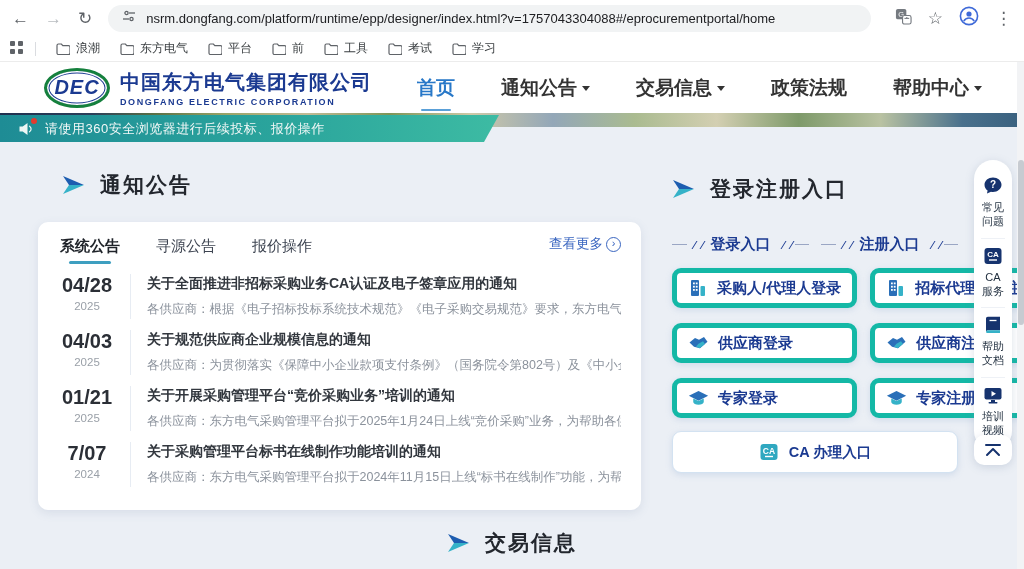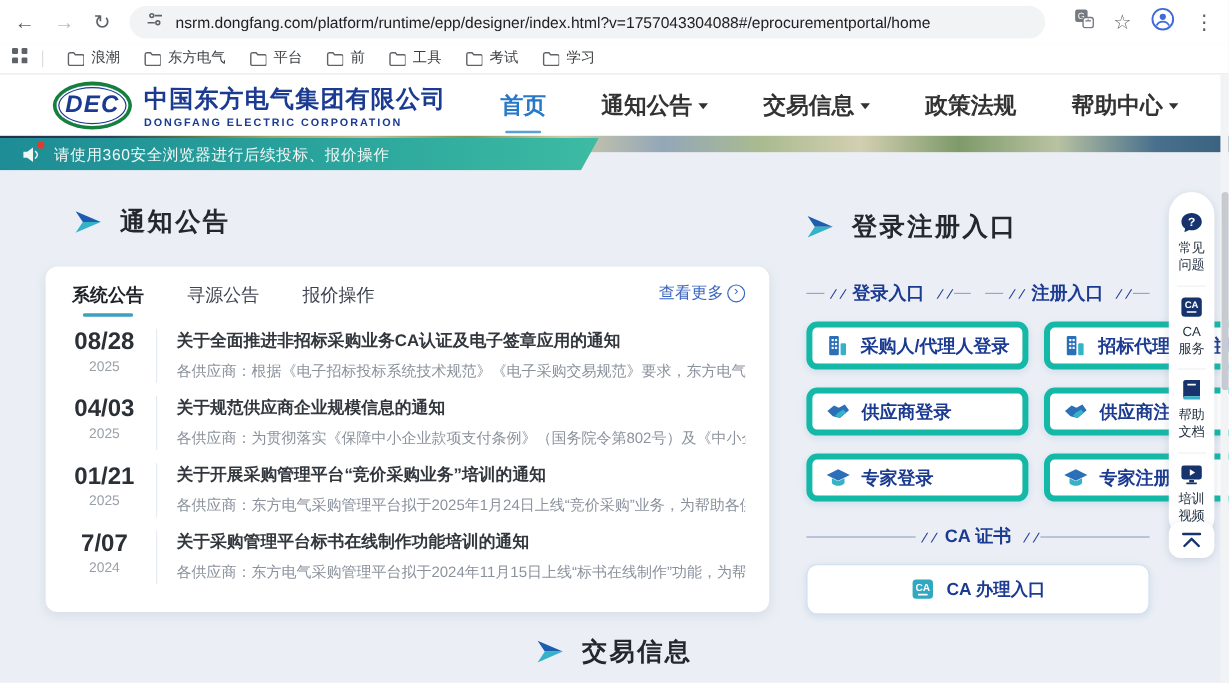--- a/index.html
+++ b/index.html
@@ -246,21 +246,21 @@
         <span class="tab">寻源公告</span>
         <span class="tab">报价操作</span>
         <span class="more-link">
           <span>查看更多</span>
           <span class="more-circle">›</span>
         </span>
       </div>
 
       <div class="n-item">
         <div class="date-col">
-          <div class="n-date">08/28</div>
+          <div class="n-date">04/28</div>
           <div class="n-year">2025</div>
         </div>
         <div class="v-div"></div>
         <div class="n-body">
           <div class="n-title">关于全面推进非招标采购业务CA认证及电子签章应用的通知</div>
           <div class="n-desc">各供应商：根据《电子招标投标系统技术规范》《电子采购交易规范》要求，东方电气采购…</div>
         </div>
       </div>
 
       <div class="n-item">
@@ -380,29 +380,20 @@
         </div>
         <div class="entry-btn">
           <svg width="21" height="20" viewBox="0 0 24 20">
               <polygon points="12,2 23,7.5 12,13 1,7.5" fill="#2a6fb8"></polygon>
               <path d="M6 10.5v4.2c0 1.7 2.8 3.1 6 3.1s6-1.4 6-3.1v-4.2l-6 2.9z" fill="#35b2c8"></path>
             </svg>
           <span>专家注册</span>
         </div>
       </div>
 
-      <div class="entry-head ca-head">
-        <span class="dline"></span>
-          <span class="sl"></span>
-          <span class="sl"></span>
-        <span class="ehead-label">CA 证书</span>
-        <span class="sl"></span>
-          <span class="sl"></span>
-          <span class="dline"></span>
-      </div>
 
       <div class="ca-btn">
         <svg width="20" height="20" viewBox="0 0 20 20">
             <rect x="1.5" y="2" width="17" height="16" rx="3" fill="#2fa8c0"></rect>
             <text x="10" y="11.5" font-size="8.5" font-weight="bold" fill="#fff" text-anchor="middle" font-family="Liberation Sans">CA</text>
             <line x1="6" y1="14.5" x2="14" y2="14.5" stroke="#fff" stroke-width="1.4"></line>
           </svg>
         <span>CA 办理入口</span>
       </div>
     </div>

